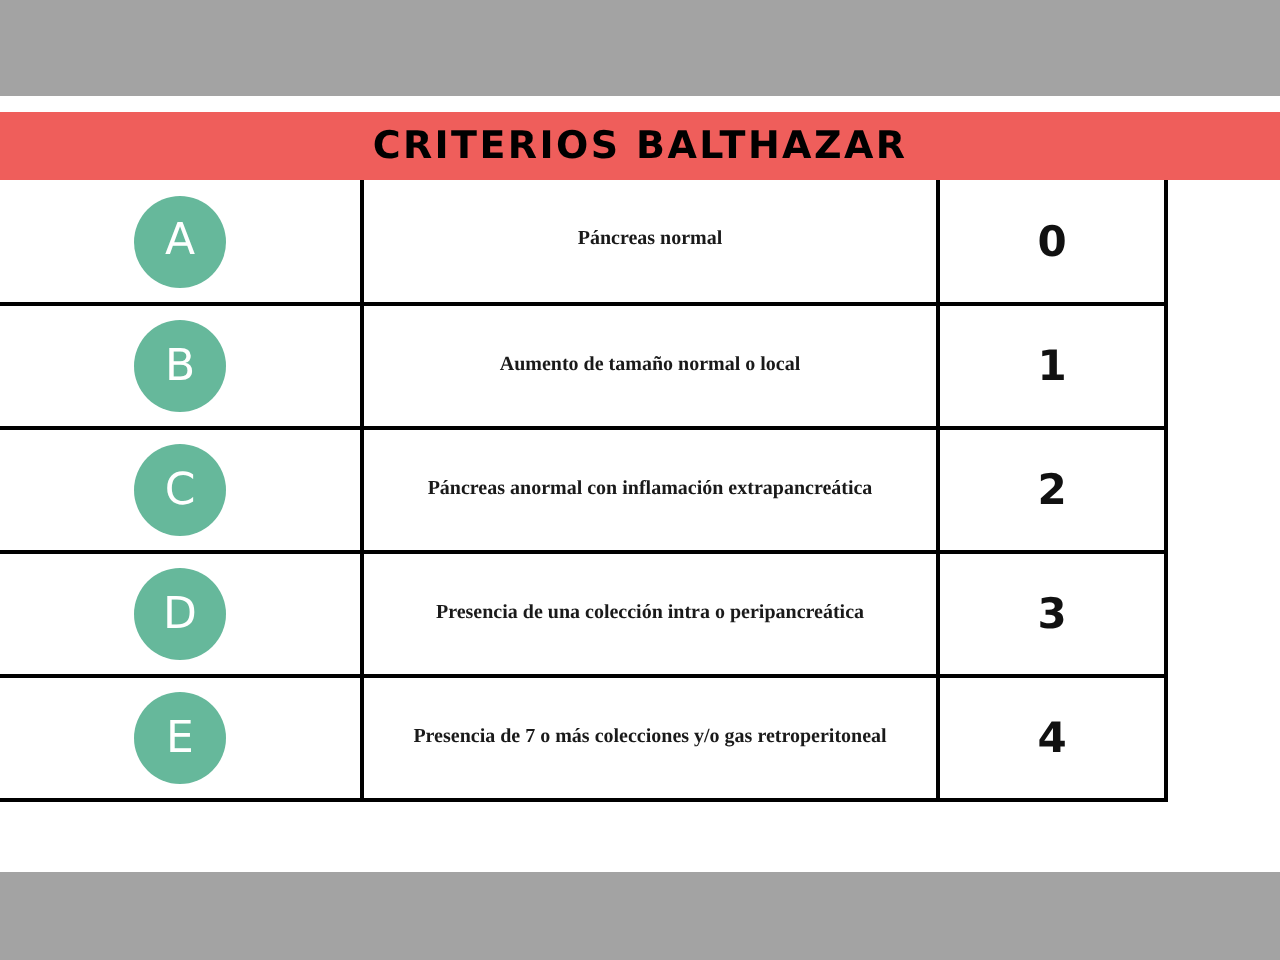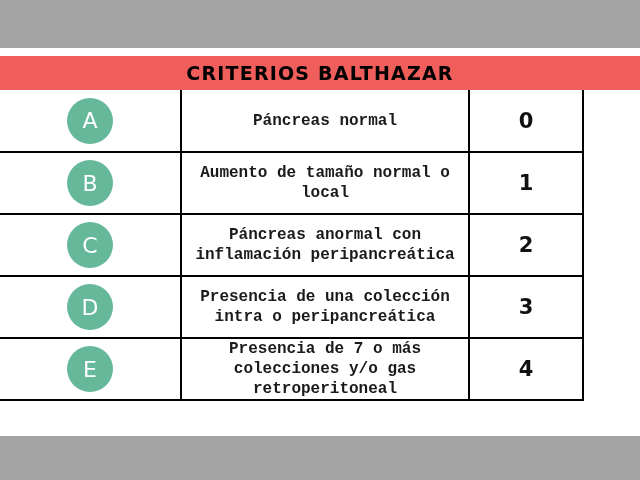--- a/index.html
+++ b/index.html
@@ -100,25 +100,25 @@
     height: 46px;
     border-radius: 50%;
     background: #66b89b;
     color: #ffffff;
     font-size: 22px;
     font-family: "DejaVu Sans", sans-serif;
   }
 
   .desc-text {
     display: block;
-    font-size: 16px;
+    font-size: 10px;
     font-weight: bold;
     color: #1a1a1a;
     line-height: 1.25;
-    font-family: Liberation Mono, monospace;
+    font-family: Liberation Serif, serif;
   }
 
   .score-text {
     display: block;
     font-size: 21px;
     font-weight: bold;
     color: #111111;
     font-family: "DejaVu Sans", sans-serif;
   }
 </style>
@@ -155,21 +155,21 @@
         </td>
         <td class="col-score">
           <span class="score-text">1</span>
         </td>
       </tr>
       <tr>
         <td class="col-letter">
           <span class="circle">C</span>
         </td>
         <td class="col-desc">
-          <span class="desc-text">Páncreas anormal con inflamación peripancreática</span>
+          <span class="desc-text">Páncreas anormal con inflamación extrapancreática</span>
         </td>
         <td class="col-score">
           <span class="score-text">2</span>
         </td>
       </tr>
       <tr>
         <td class="col-letter">
           <span class="circle">D</span>
         </td>
         <td class="col-desc">

